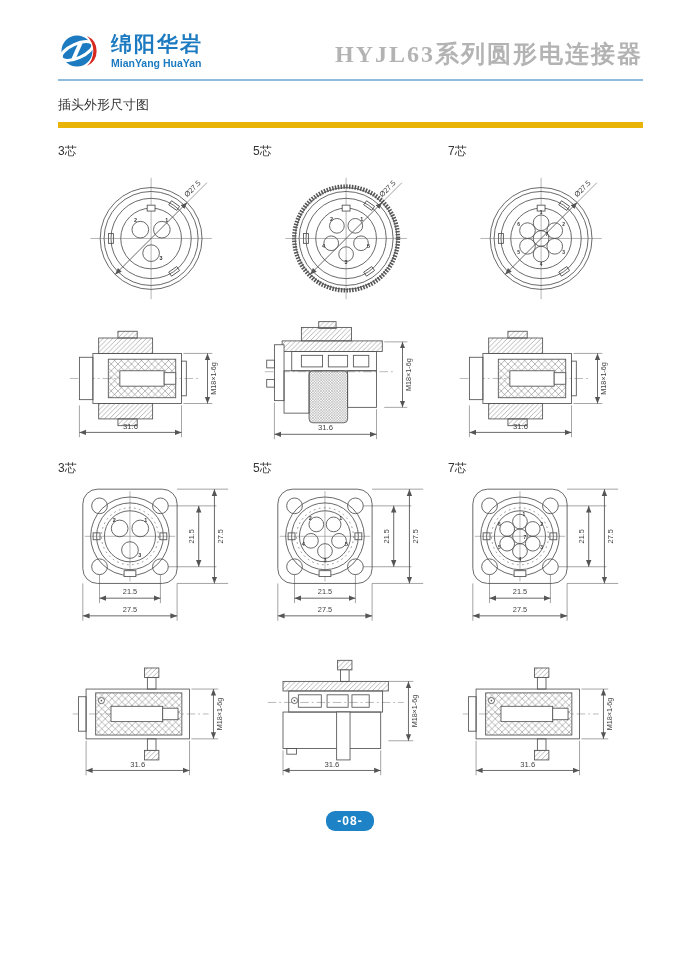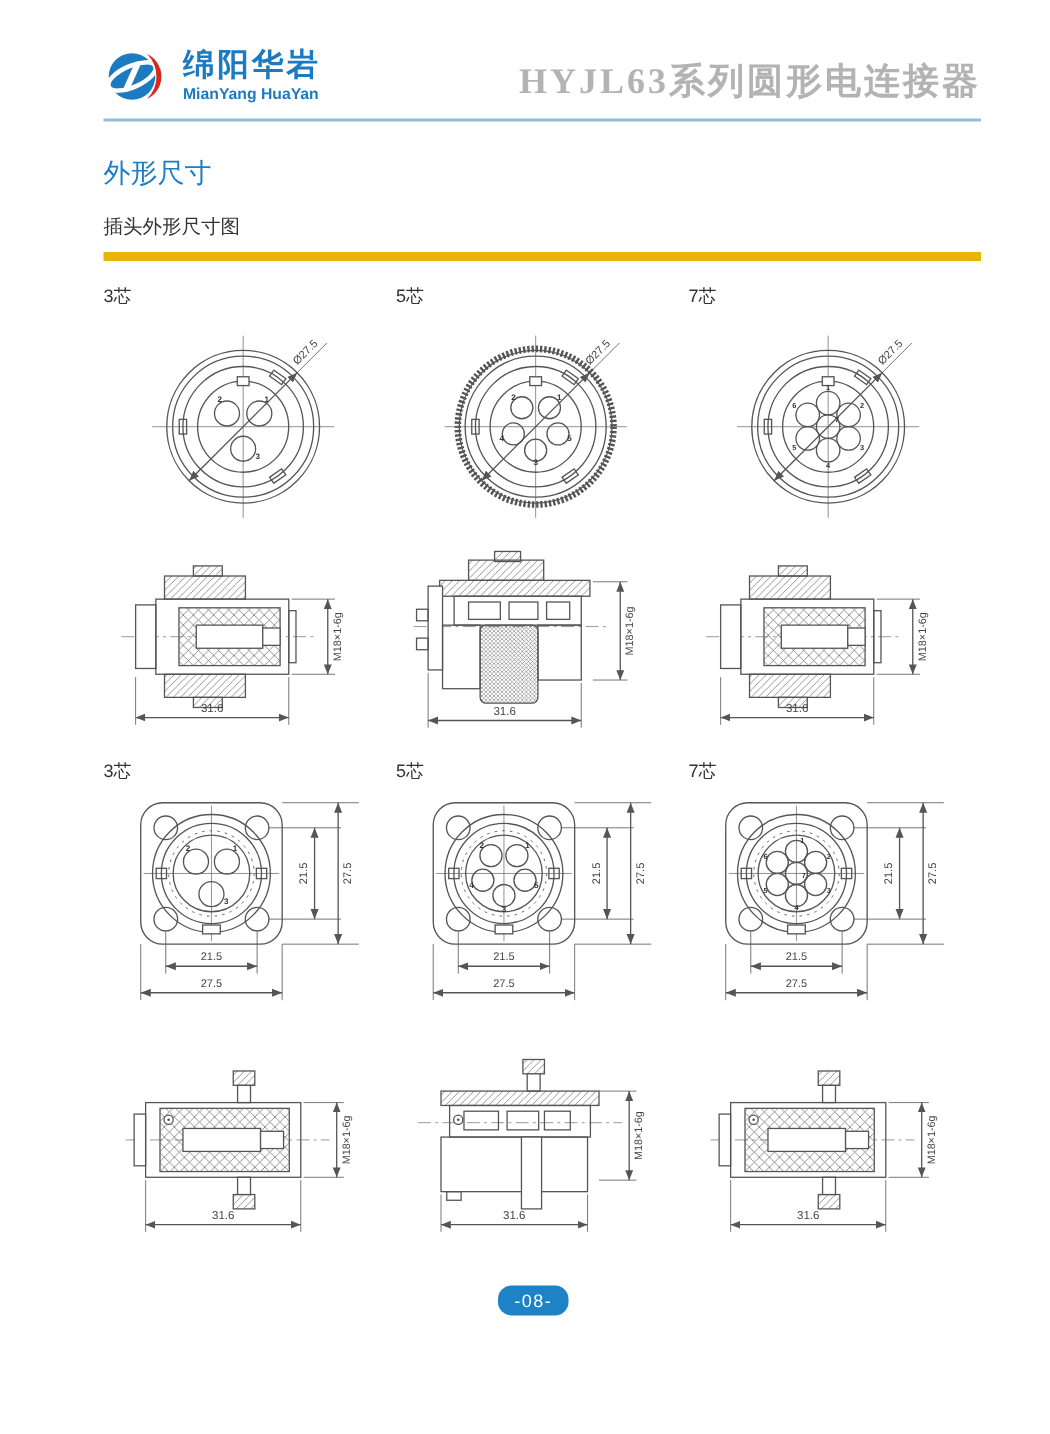--- a/index.html
+++ b/index.html
@@ -1,20 +1,20 @@
 <!DOCTYPE html>
 <html><head>
 <meta charset="utf-8">
 <style>
   html,body{margin:0;padding:0;}
   body{
     width:700px;height:956px;background:#ffffff;position:relative;overflow:hidden;
     font-family:"Liberation Sans",sans-serif;color:#333;
   }
-  .page{padding-top:30px;padding-left:11px;}
+  .page{padding-top:30px;}
   
   .hdr{display:flex;align-items:flex-end;justify-content:space-between;
        width:585px;margin-left:58px;padding-bottom:7px;border-bottom:2px solid #8fbcdd;}
   .logo{display:flex;align-items:center;}
   .logo-txt{margin-left:7px;line-height:1.05;}
   .logo-cn{font-size:21px;font-weight:bold;color:#1b7ac0;letter-spacing:2px;}
   .logo-en{font-size:10.5px;font-weight:bold;color:#1b7ac0;margin-top:2px;}
   .doc-title{font-family:"Liberation Serif",serif;font-size:24px;font-weight:bold;
              color:#b3b3b3;letter-spacing:2px;padding-bottom:2px;}
   
@@ -22,21 +22,21 @@
   .subsec{width:585px;margin:15px 0 0 58px;padding-bottom:8px;border-bottom:6px solid #eab308;
           font-size:13px;color:#333;}
   .collabels{display:flex;width:585px;margin:15px 0 0 58px;}
   .collabels span{flex:1;text-align:left;font-size:12px;color:#333;}
   .row{display:flex;width:585px;margin-left:58px;justify-content:space-between;align-items:flex-start;}
   .cell{flex:1;display:flex;justify-content:center;}
   svg.draw{display:block;overflow:visible;}
   .mt6{margin-top:6px;} .mt2{margin-top:2px;} .mt4{margin-top:4px;} .mt20{margin-top:20px;}
   
   .pagenum{display:block;width:fit-content;margin:30px auto 0 auto;background:#1d83c6;color:#fff;
-           font-size:12px;padding:3px 11px;border-radius:9px;letter-spacing:1px;}
+           font-size:12px;padding:3px 11px;border-radius:9px;letter-spacing:1px;font-weight:bold;}
 </style>
 </head>
 <body>
 
 <svg width="0" height="0" style="position:absolute" xmlns="http://www.w3.org/2000/svg" xmlns:xlink="http://www.w3.org/1999/xlink">
 <defs>
   <pattern id="xh" width="7" height="7" patternUnits="userSpaceOnUse">
     <path d="M0,7 L7,0 M0,0 L7,7" stroke="#6a6a6a" stroke-width="0.5"></path>
   </pattern>
   <pattern id="h1" width="5" height="5" patternUnits="userSpaceOnUse">
@@ -288,21 +288,20 @@
         <path d="M29,6 A16.5,16.5 0 0 1 29,36 A21,21 0 0 0 29,6 Z" fill="#d6281e"></path>
       </svg>
       <div class="logo-txt">
         <div class="logo-cn">绵阳华岩</div>
         <div class="logo-en">MianYang HuaYan</div>
       </div>
     </div>
     <div class="doc-title">HYJL63系列圆形电连接器</div>
   </div>
 
-  <div class="sec-title">外形尺寸</div>
 
   <div class="subsec">插头外形尺寸图</div>
   <div class="collabels">
     <span>3芯</span>
     <span>5芯</span>
     <span>7芯</span>
   </div>
 
   <div class="row mt6">
     <div class="cell">

